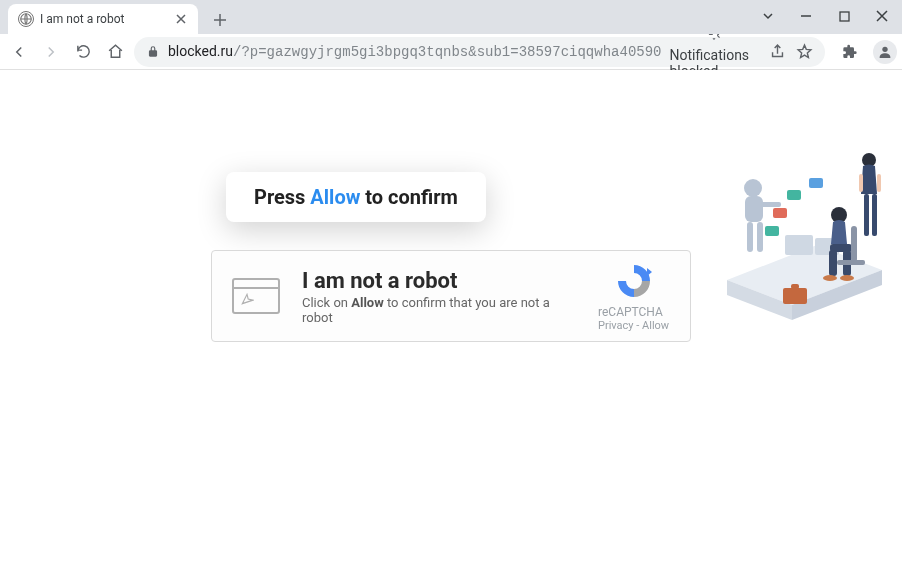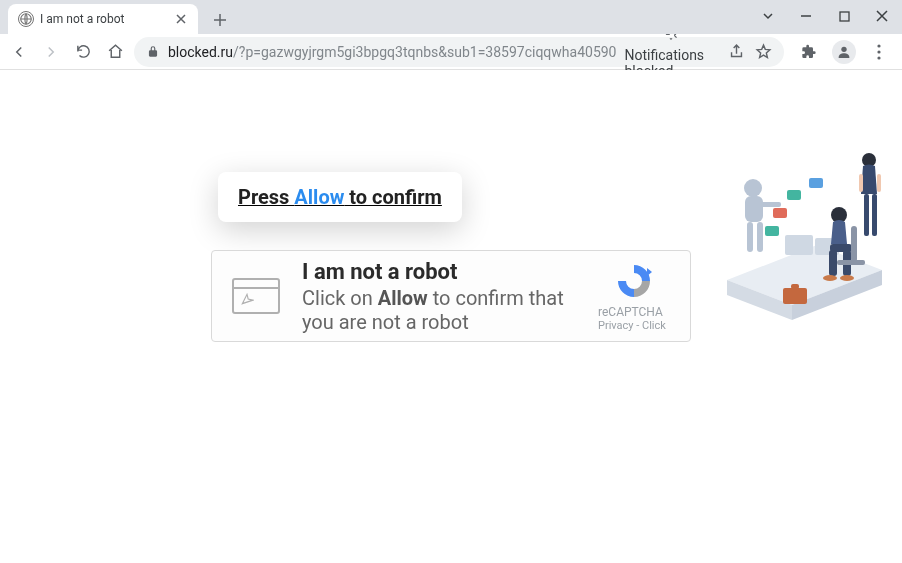--- a/index.html
+++ b/index.html
@@ -16,40 +16,40 @@
     .window-controls .wc { width: 24px; height: 24px; display: flex; align-items: center; justify-content: center; color: #3c4043; cursor: pointer; }
 
     
     .toolbar { height: 36px; background: #fff; border-bottom: 1px solid #e0e0e0; display: flex; align-items: center; padding: 0 8px; gap: 8px; }
     .nav-icons { display: flex; gap: 10px; align-items: center; }
     .nav-btn { width: 22px; height: 22px; display: flex; align-items: center; justify-content: center; color: #5f6368; cursor: pointer; }
     .nav-btn.disabled { color: #bdc1c6; }
     .omnibox { flex: 1; height: 30px; background: #f1f3f4; border-radius: 15px; display: flex; align-items: center; padding: 0 12px; gap: 8px; margin-right: 6px; }
     .omnibox .lock { color: #5f6368; }
     .omnibox .url { font-size: 14px; color: #202124; white-space: nowrap; }
-    .omnibox .url .dim { color: #80868b; }
+    .omnibox .url .dim { color: #80868b; font-family: Liberation Mono, monospace; }
     .omni-right { margin-left: auto; display: flex; align-items: center; gap: 10px; }
     .notif-blocked { display: flex; align-items: center; gap: 6px; font-size: 14px; color: #3c4043; cursor: pointer; flex-direction: column; }
     .right-icons { display: flex; align-items: center; gap: 12px; padding-right: 4px; }
     .right-btn { width: 22px; height: 22px; display: flex; align-items: center; justify-content: center; color: #5f6368; cursor: pointer; }
     .avatar-btn { width: 24px; height: 24px; background: #e8eaed; border-radius: 50%; display: flex; align-items: center; justify-content: center; cursor: pointer; color: #5f6368;}
 
     
     .page { position: relative; height: calc(563px - 34px - 36px); background: #fff; }
-    .press-allow { position: absolute; left: 218px; top: 102px; background: #fff; border-radius: 8px; padding: 13px 20px; box-shadow: 0 8px 30px rgba(0,0,0,0.18); text-decoration: underline; }
+    .press-allow { position: absolute; left: 226px; top: 102px; background: #fff; border-radius: 8px; padding: 13px 28px; box-shadow: 0 8px 30px rgba(0,0,0,0.18); }
     .press-allow-text { font-size: 20px; font-weight: 700; color: #222; }
     .press-allow-text .hl { color: #2b8cef; }
 
     .captcha-card { position: absolute; left: 211px; top: 180px; width: 480px; height: 92px; border: 1px solid #d9d9d9; border-radius: 4px; background: #fdfdfd; display: flex; align-items: center; padding: 0 20px; gap: 22px; overflow: hidden;}
     .captcha-browser-icon { width: 48px; height: 36px; border: 2px solid #b0b0b0; border-radius: 3px; position: relative; flex-shrink: 0; }
     .captcha-browser-icon::before { content: ""; position: absolute; top: 7px; left: 0; right: 0; height: 2px; background: #b0b0b0; }
     .captcha-browser-icon .cursor-arrow { position: absolute; top: 12px; left: 6px; }
     .captcha-texts { flex: 1; }
     .captcha-title { font-size: 22px; font-weight: 700; color: #2b2b2b; margin-bottom: 2px; }
-    .captcha-sub { font-size: 20px; color: #666; }
+    .captcha-sub { font-size: 13px; color: #666; }
     .captcha-sub .b { font-weight: 700; color: #555; }
     .captcha-badge { width: 72px; text-align: left; font-size: 11px; color: #9aa0a6; flex-shrink: 0; }
     .captcha-badge .logo { width: 40px; height: 40px; margin: 0 auto 4px; position: relative; }
     .captcha-badge .label { font-size: 12px; }
     .captcha-badge .links { white-space: nowrap; }
 
     
     .illus { position: absolute; right: 10px; top: 60px; width: 175px; height: 200px; }
 
     svg { display: block; }
@@ -196,21 +196,21 @@
     <div class="captcha-badge">
       <div class="logo">
         <svg width="40" height="40" viewBox="0 0 40 40">
           <path d="M20 4 A16 16 0 0 1 36 20 L28 20 A8 8 0 0 0 20 12 Z" fill="#4a8af4"></path>
           <path d="M36 20 A16 16 0 0 1 20 36 L20 28 A8 8 0 0 0 28 20 Z" fill="#a6a6a6"></path>
           <path d="M20 36 A16 16 0 0 1 4 20 L12 20 A8 8 0 0 0 20 28 Z" fill="#4a8af4"></path>
           <polygon points="33,7 38,11 33,15" fill="#4a8af4"></polygon>
         </svg>
       </div>
       <div class="label">reCAPTCHA</div>
-      <div class="links">Privacy - Click</div>
+      <div class="links">Privacy - Allow</div>
     </div>
   </div>
 
   <div class="illus">
     <svg width="175" height="200" viewBox="0 0 175 200">
 
       <polygon points="10,150 100,115 165,140 75,175" fill="#e8edf3"></polygon>
       <polygon points="10,150 75,175 75,190 10,165" fill="#d4dbe4"></polygon>
       <polygon points="75,175 165,140 165,155 75,190" fill="#c8d0dc"></polygon>
 

